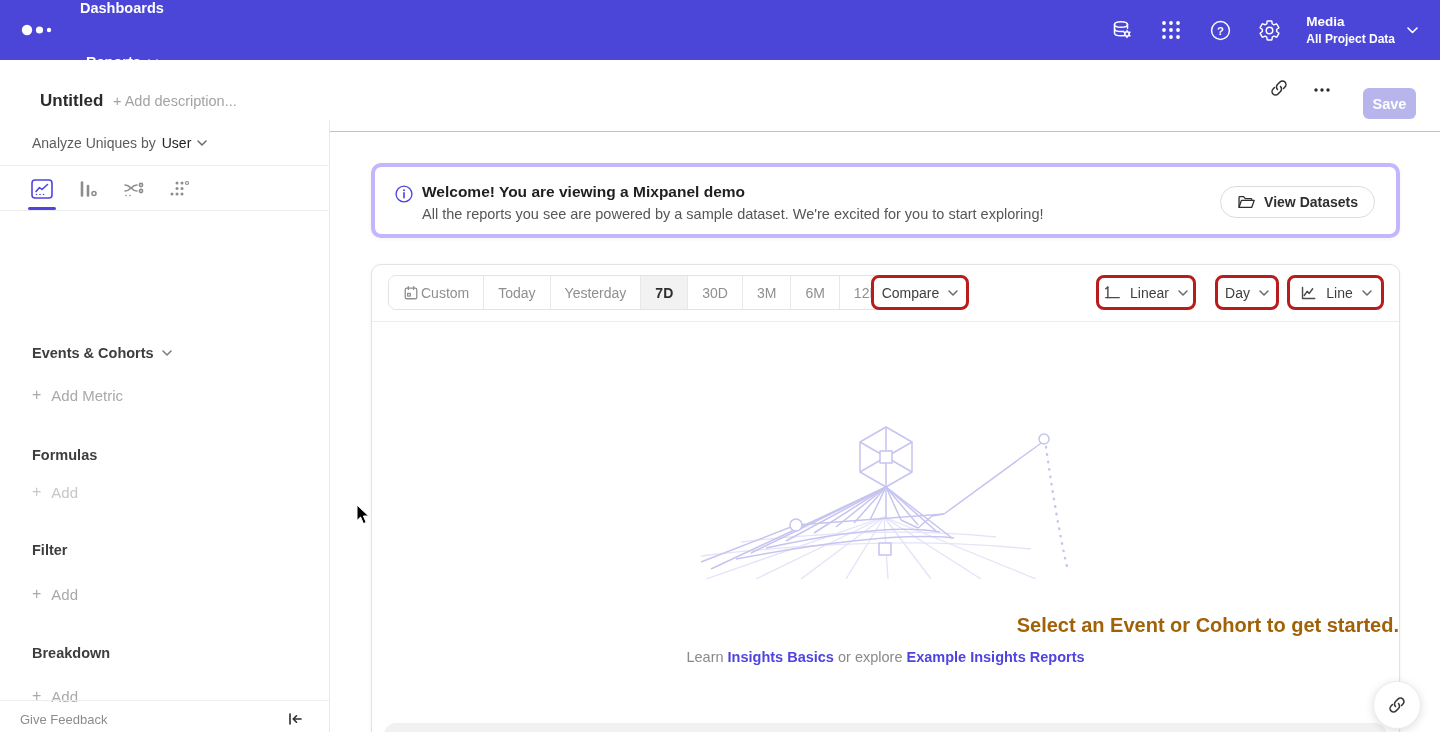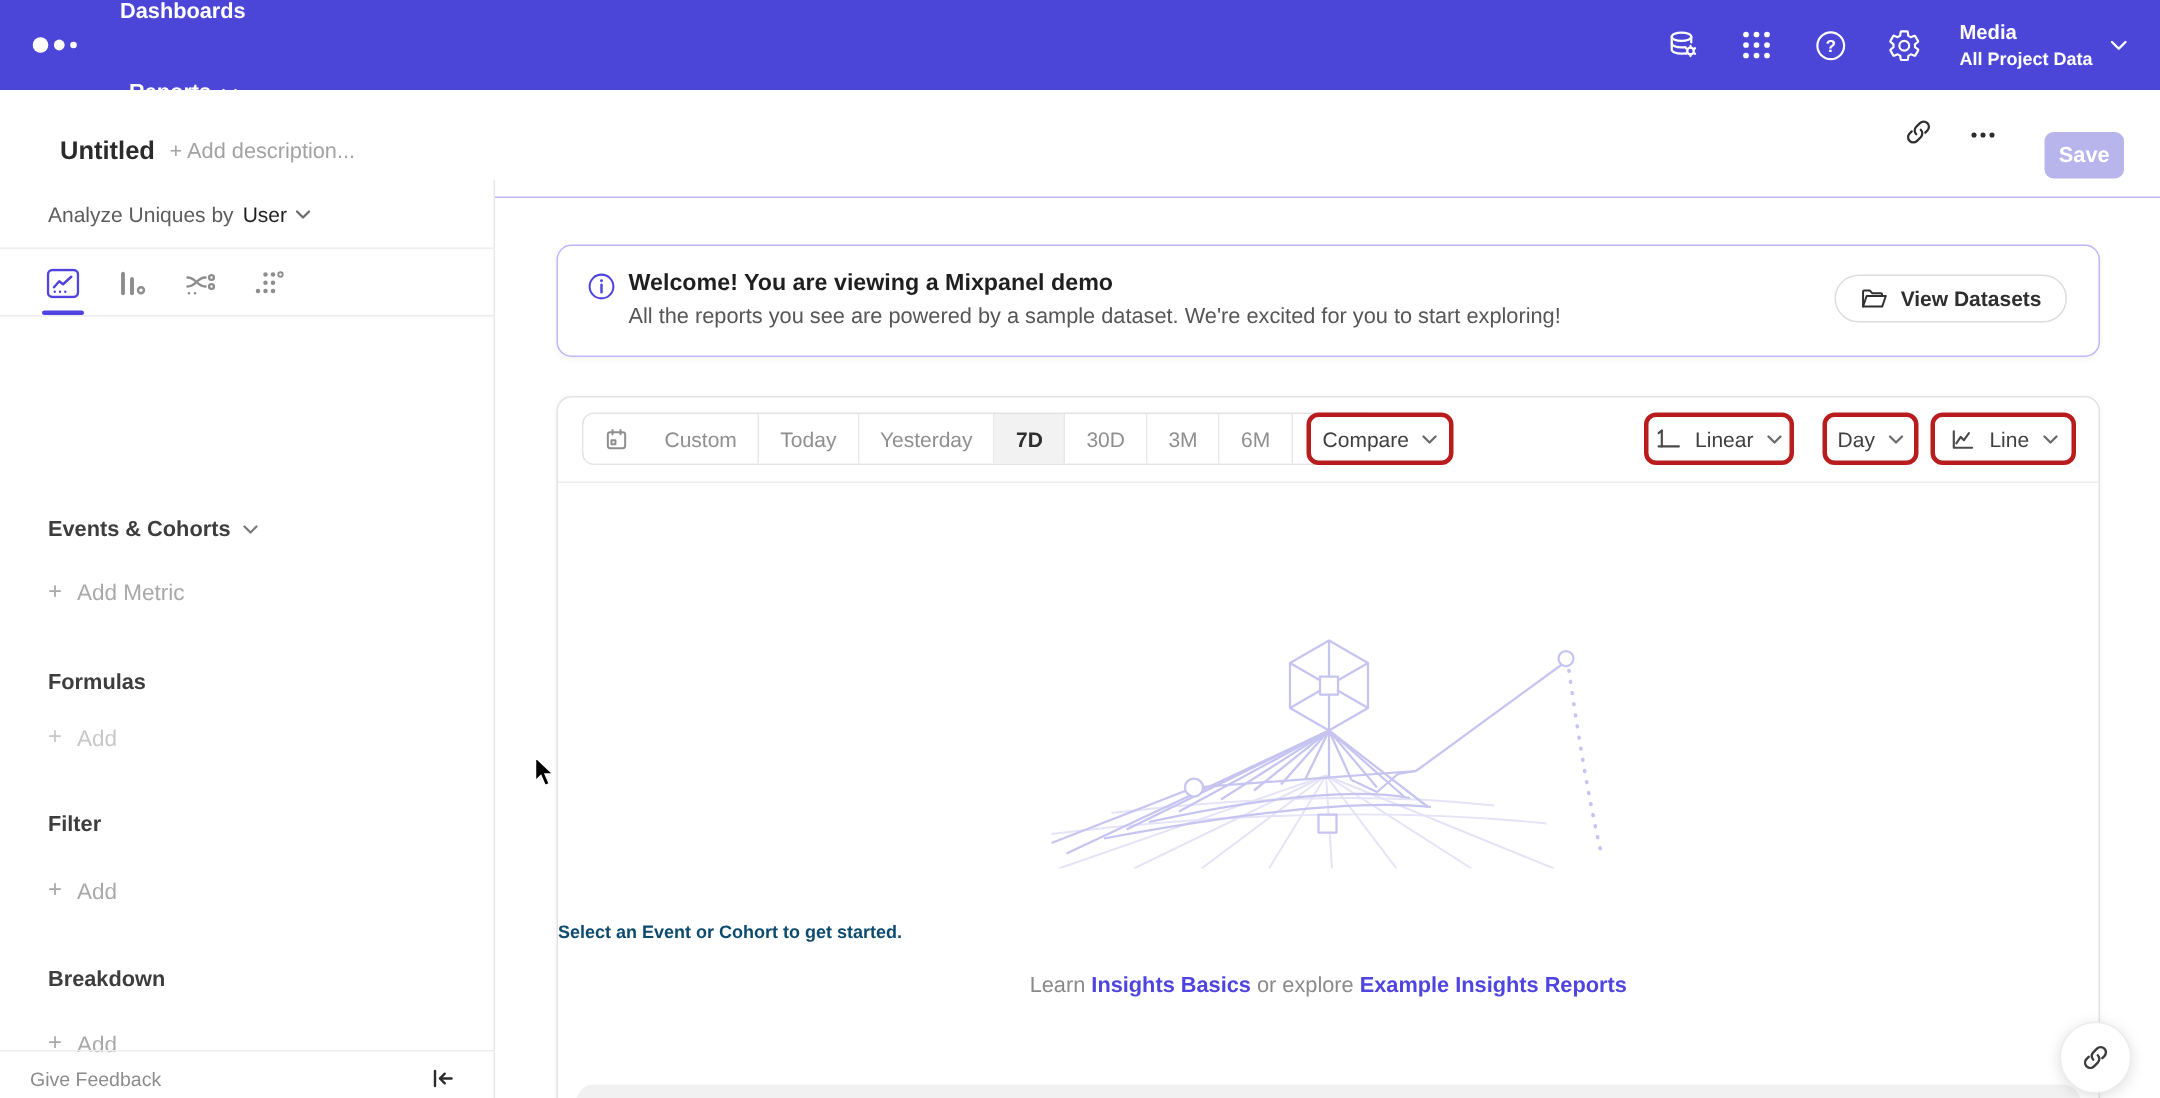--- a/index.html
+++ b/index.html
@@ -49,21 +49,21 @@
   .sb-section-title { position:absolute; left:32px; font-size:14.5px; font-weight:700; color:#3d3d3d;
                       display:flex; align-items:center; gap:8px; }
   .sb-add { position:absolute; left:32px; font-size:15px; display:flex; align-items:center; gap:10px; cursor:pointer; }
   .sb-add .plus { font-size:16px; }
   .sb-footer { position:absolute; left:0; top:580px; width:330px; height:32px; border-top:1px solid #ededed; }
   .give-feedback { position:absolute; left:20px; top:592px; font-size:13px; color:#8c8c8c; cursor:pointer; }
   .collapse-btn { position:absolute; left:286px; top:590px; width:20px; height:20px; cursor:pointer; }
 
   
   .banner { position:absolute; left:371px; top:163px; width:1029px; height:75px;
-            background:#fff; border:1px solid #c4b5fd; border-radius:10px;
+            background:#fff; border:4px solid #c4b5fd; border-radius:10px;
             box-shadow:0 1px 4px rgba(0,0,0,0.05); display:flex; align-items:flex-start; padding:16px 21px 0 20px; }
   .banner-text { margin-left:9px; }
   .banner-title { font-size:15.5px; font-weight:700; color:#1f1f1f; }
   .banner-sub { font-size:14.5px; color:#565656; margin-top:5px; }
   .view-datasets { margin-left:auto; margin-top:3px; height:32px; padding:0 16px;
                    background:#fff; border:1px solid #dcdcdc; border-radius:16px;
                    display:flex; align-items:center; gap:9px; font-size:14px; font-weight:600; color:#2f2f2f;
                    font-family:inherit; cursor:pointer; }
 
   .chart-card { position:absolute; left:371px; top:264px; width:1029px; height:520px;
@@ -74,22 +74,22 @@
                  border:1px solid #e3e3e3; border-radius:8px; overflow:hidden; }
   .seg { height:100%; display:flex; align-items:center; justify-content:center; gap:8px;
          font-size:14px; color:#8f8f8f; border-right:1px solid #e8e8e8; cursor:pointer; background:#fff; padding:0 14px; }
   .seg:last-child { border-right:none; }
   .seg.active { background:var(--selected_segment_bg,#f2f2f2); color:#2f2f2f; font-weight:600; }
   .pill-btn { position:absolute; top:10px; height:35px; background:#fff; border:3px solid #b91c1c; border-radius:8px;
               display:flex; align-items:center; justify-content:center; gap:9px;
               font-size:14px; color:#3f3f3f; font-family:inherit; cursor:pointer; }
 
   .empty-graphic { position:absolute; left:324px; top:156px; width:380px; height:158px; }
-  .empty-heading { position:absolute; left:0; top:349px; width:1027px; text-align:left;
-                   font-size:12px; font-weight:700; color:#0c4a6e; }
+  .empty-heading { position:absolute; left:0; top:349px; width:1027px; text-align:right;
+                   font-size:20px; font-weight:700; color:#a16207; }
   .empty-sub { position:absolute; left:0; top:384px; width:1027px; text-align:center; font-size:14.5px; color:#8a8a8a; }
   .empty-sub a { color:var(--link,#4f44e0); font-weight:600; text-decoration:none; cursor:pointer; }
   .bottom-sheet { position:absolute; left:12px; top:458px; width:1003px; height:62px;
                   background:#f1f1f2; border-radius:12px 12px 0 0; }
 
   .fab { position:absolute; left:1373px; top:681px; width:48px; height:48px; border-radius:50%;
          background:#fff; border:1px solid #ececec; box-shadow:0 2px 10px rgba(0,0,0,0.13);
          display:flex; align-items:center; justify-content:center; cursor:pointer; }
 
   .cursor { position:absolute; left:356px; top:504px; width:14px; height:21px; pointer-events:none; }
@@ -305,21 +305,21 @@
         <path d="M2.5 15.5 V3.5 a1 1 0 0 1 1-1 h4.6 l2 2.3 H17 a1 1 0 0 1 1 1 V7"></path>
         <path d="M2.5 15.5 L5.4 7 H21 l-2.9 8.5 Z"></path>
       </svg>
       <span>View Datasets</span>
     </button>
   </div>
 
   <div class="chart-card">
     <div class="toolbar">
       <div class="seg-control">
-        <div class="seg" style="gap:24px;">
+        <div class="seg" style="gap:2px;">
           <svg width="16" height="16" viewBox="0 0 18 18" fill="none" stroke="#8f8f8f" stroke-width="1.5" stroke-linecap="round" stroke-linejoin="round">
             <rect x="2.5" y="3.5" width="13" height="12" rx="1.8"></rect>
             <line x1="6" y1="1.8" x2="6" y2="5"></line>
               <line x1="12" y1="1.8" x2="12" y2="5"></line>
             <rect x="5.2" y="9.5" width="3" height="3"></rect>
           </svg>
           <span>Custom</span>
         </div>
         <div class="seg">
             <span>Today</span>

